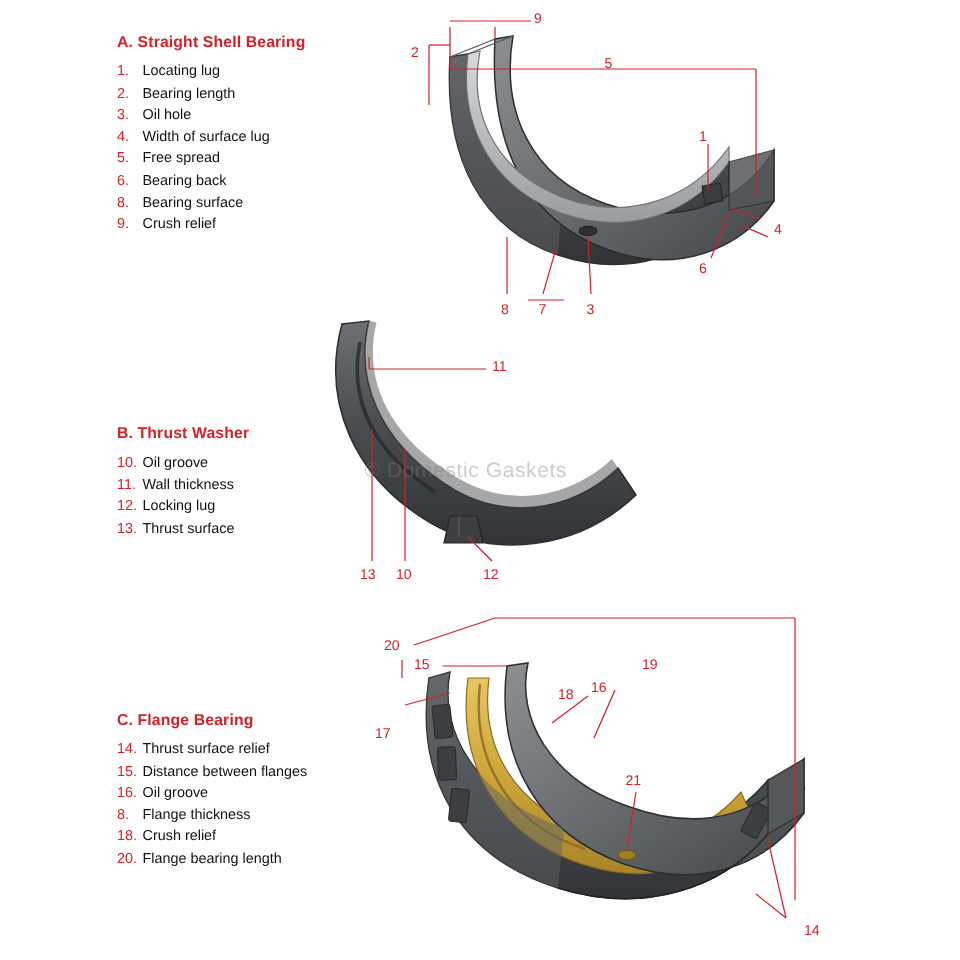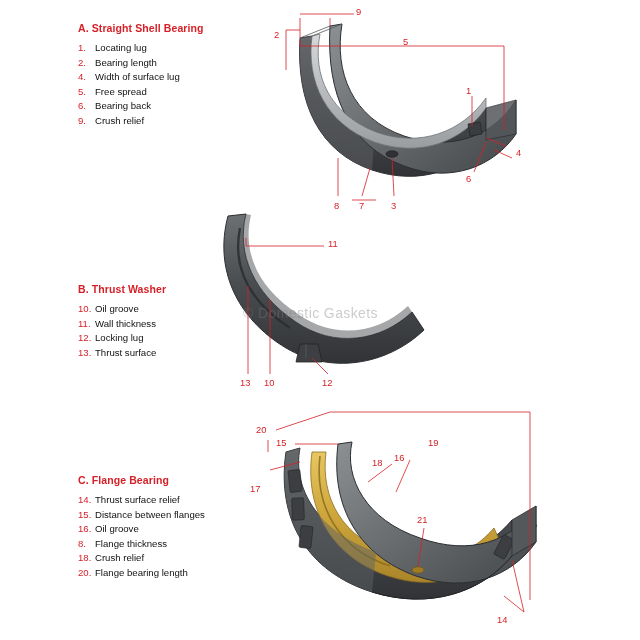--- a/index.html
+++ b/index.html
@@ -201,23 +201,25 @@
       <path d="M524 612 L512 560"></path>
       <path d="M268 452 L268 440"></path>
     </g>
   </svg>
 
   <div class="legend" id="legend-a">
     <h3>A. Straight Shell Bearing</h3>
     <ol>
       <li><span class="num">1.</span><span>Locating lug</span></li>
       <li><span class="num">2.</span><span>Bearing length</span></li>
+      <li><span class="num">3.</span><span>Oil hole</span></li>
       <li><span class="num">4.</span><span>Width of surface lug</span></li>
       <li><span class="num">5.</span><span>Free spread</span></li>
       <li><span class="num">6.</span><span>Bearing back</span></li>
+      <li><span class="num">8.</span><span>Bearing surface</span></li>
       <li><span class="num">9.</span><span>Crush relief</span></li>
     </ol>
   </div>
 
   <div class="legend" id="legend-b">
     <h3>B. Thrust Washer</h3>
     <ol>
       <li><span class="num">10.</span><span>Oil groove</span></li>
       <li><span class="num">11.</span><span>Wall thickness</span></li>
       <li><span class="num">12.</span><span>Locking lug</span></li>
@@ -252,17 +254,17 @@
   <span class="callout" style="left:264px;top:377px">10</span>
   <span class="callout" style="left:322px;top:377px">12</span>
 
   <span class="callout" style="left:256px;top:424px">20</span>
   <span class="callout" style="left:276px;top:437px">15</span>
   <span class="callout" style="left:250px;top:483px">17</span>
   <span class="callout" style="left:428px;top:437px">19</span>
   <span class="callout" style="left:372px;top:457px">18</span>
   <span class="callout" style="left:394px;top:452px">16</span>
   <span class="callout" style="left:417px;top:514px">21</span>
-  <span class="callout" style="left:497px;top:614px">14</span>
+  <span class="callout" style="left:536px;top:614px">14</span>
 
   <div class="watermark">© Domestic Gaskets</div>
 
 </div>
 
 </body></html>

